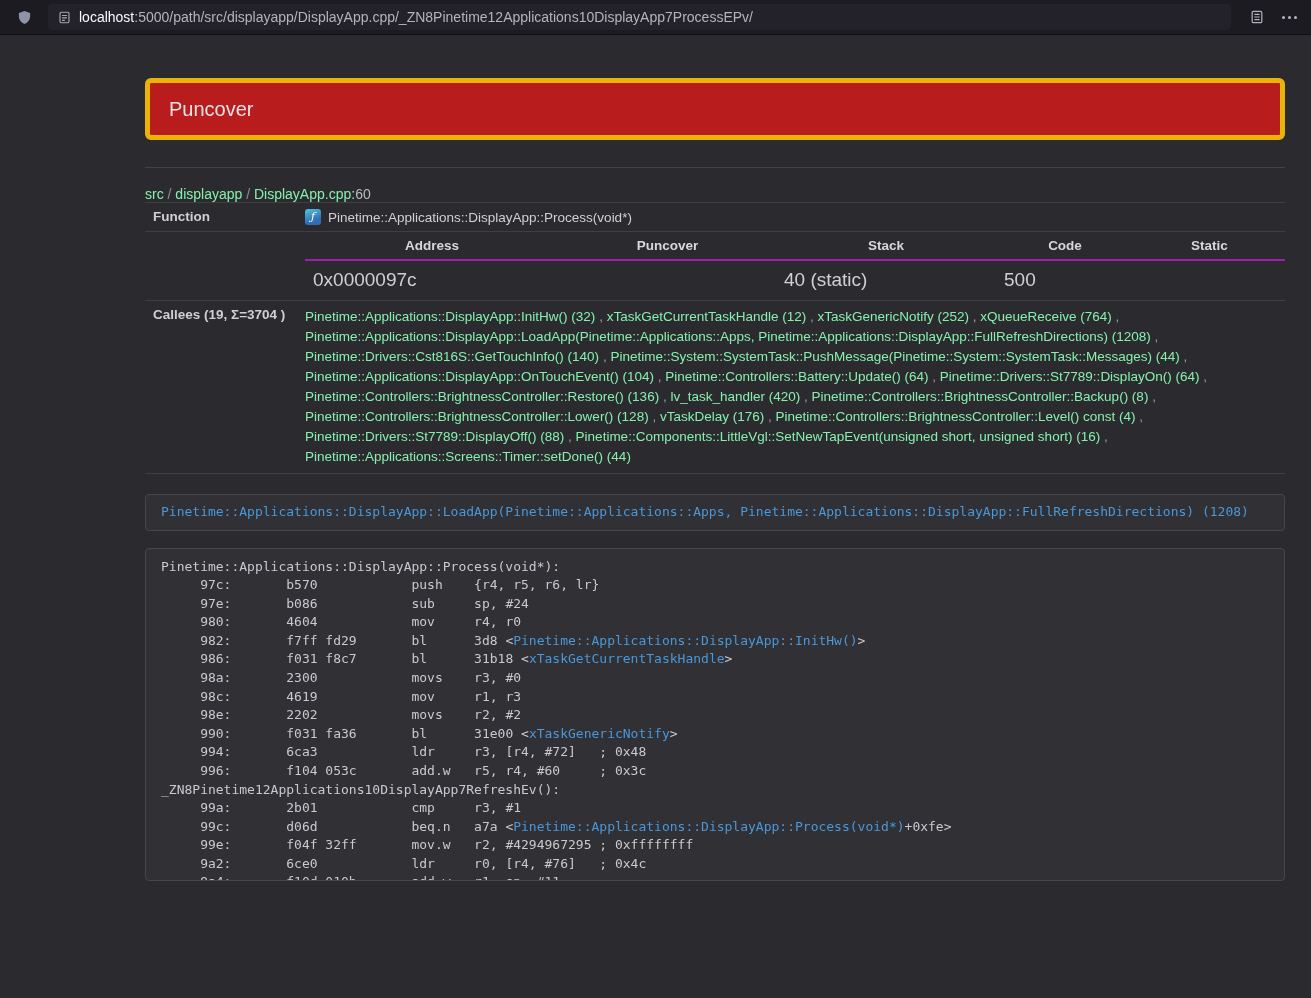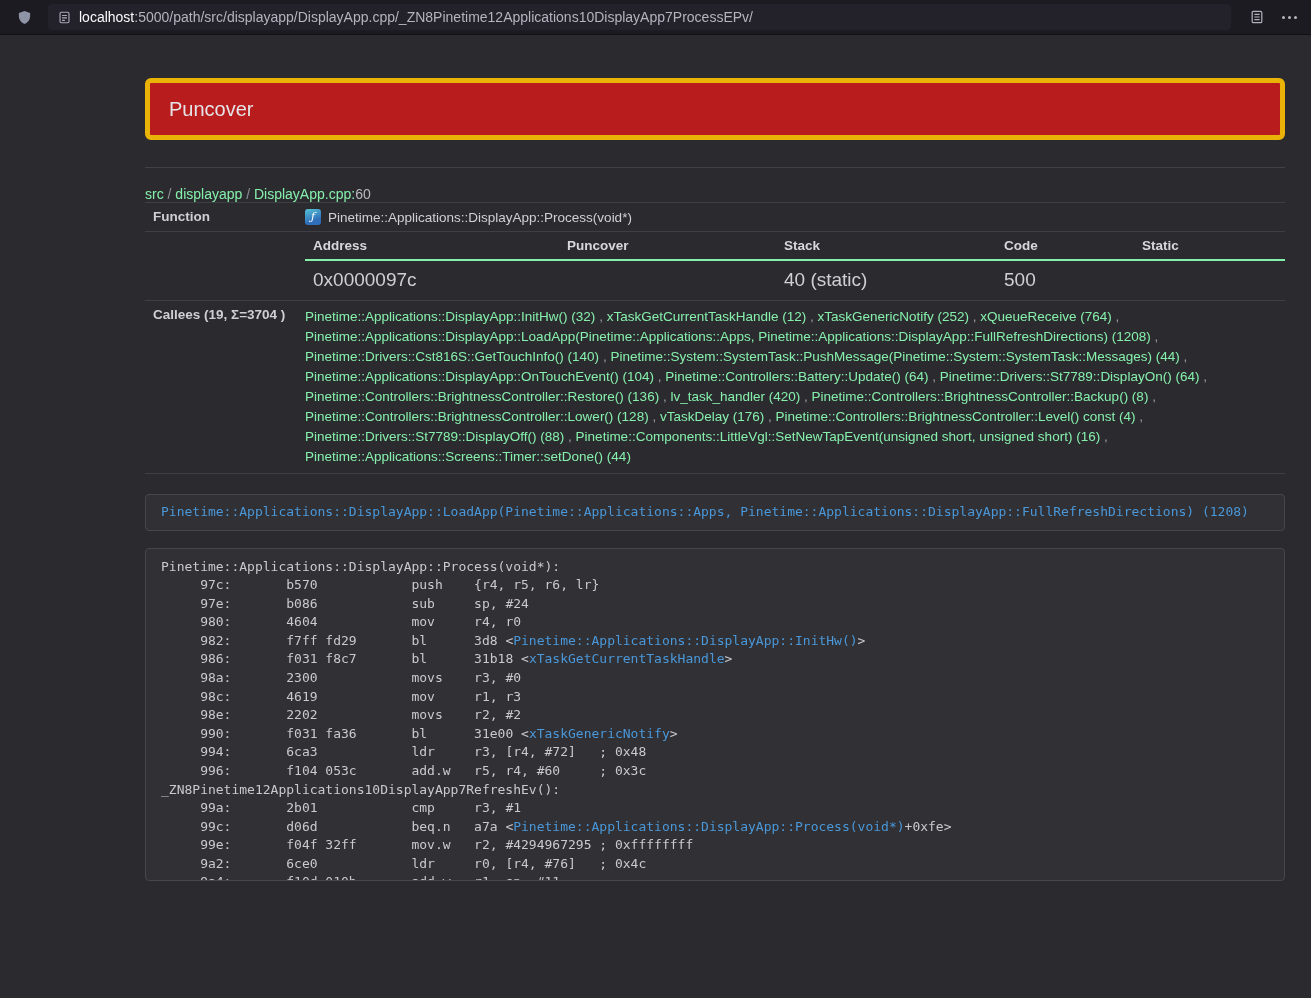--- a/index.html
+++ b/index.html
@@ -36,22 +36,22 @@
   .bc-line { color:#b9b9c0; }
 
   table.info { width:100%; border-collapse:collapse; font-size:13.5px; 
                border-bottom:1px solid #3e3e44; }
   table.info > tbody > tr > td { border-top:1px solid #3e3e44; padding:6px 8px;
                vertical-align:top; color:#cfcfd4; text-align:left; }
   td.lbl { font-weight:bold; width:152px; color:#d8d8dc; }
   td.nested-cell { padding:0 0 0 8px !important; }
 
   table.metrics { width:100%; border-collapse:collapse; }
-  table.metrics th { text-align:left; font-weight:bold; padding:6px 8px;
-                     border-bottom:2px solid #86efac; color:#d8d8dc; font-size:13.5px; }
+  table.metrics th { text-align:center; font-weight:bold; padding:6px 8px;
+                     border-bottom:2px solid #a21caf; color:#d8d8dc; font-size:13.5px; }
   table.metrics td { padding:8px 8px 9px 8px; font-size:19px; color:#cfcfd4; }
   table.metrics th:nth-child(1){ width:254px; }
   table.metrics th:nth-child(2){ width:217px; }
   table.metrics th:nth-child(3){ width:220px; }
   table.metrics th:nth-child(4){ width:138px; }
 
   .fn-row { display:flex; align-items:center; gap:7px; }
   .fn-icon { width:16px; height:16px; border-radius:3px; flex:0 0 16px;
              background:linear-gradient(160deg,#57c2d6 0%,#2f6fba 70%);
              color:#ffffff; font-size:11px; line-height:16px; text-align:center;

